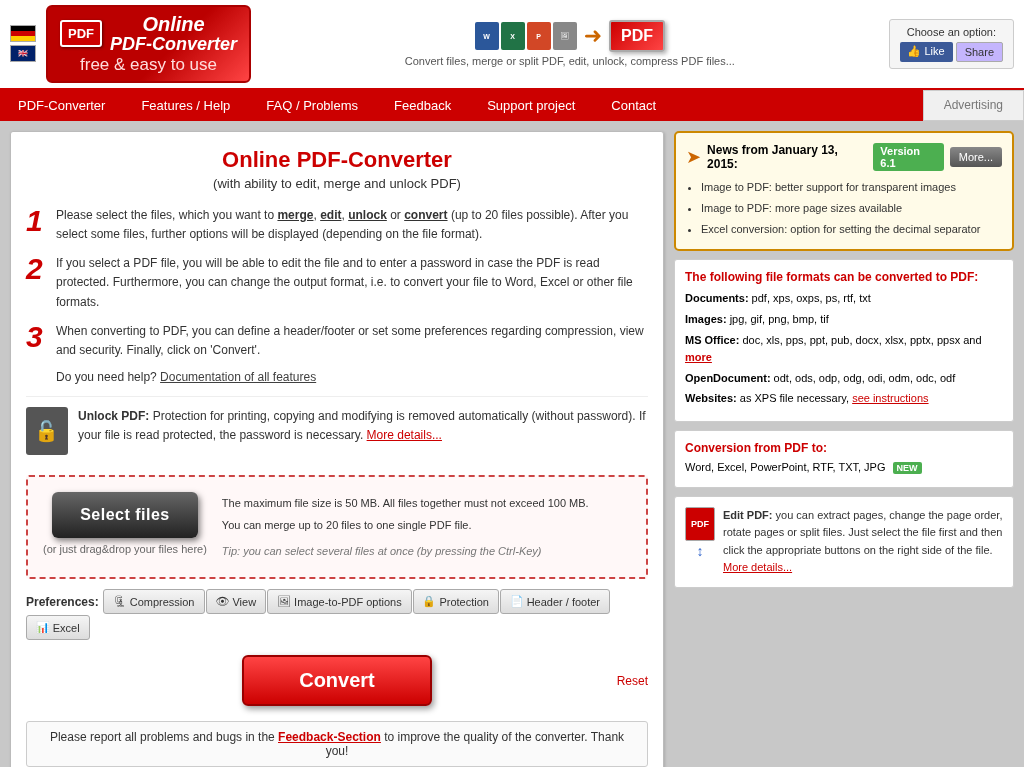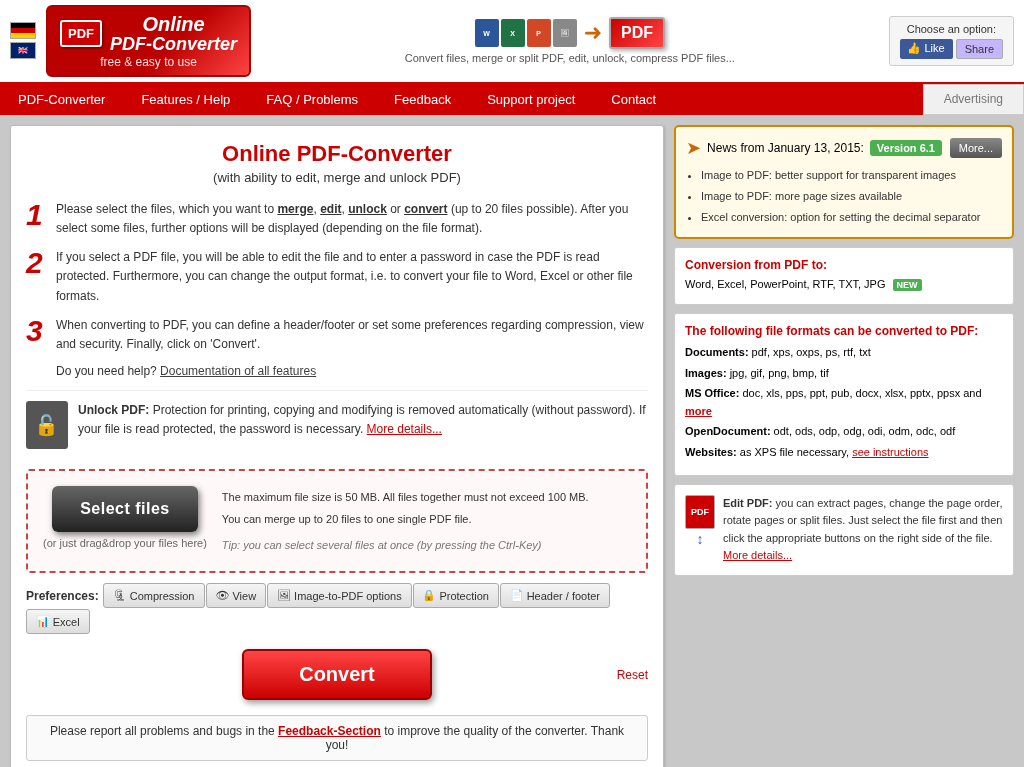--- a/index.html
+++ b/index.html
@@ -21,21 +21,21 @@
   </div>
 
   <div style="background:linear-gradient(135deg, #b00 60%, #ff4444); border-radius:6px; padding:6px 12px; color:white; text-align:center; min-width:200px; margin-right:10px; border:2px solid #aa0000;">
     <div style="display:flex; align-items:center; gap:8px; justify-content:center;">
       <div style="background:#cc0000; border:2px solid white; color:white; font-weight:bold; font-size:13px; padding:4px 6px; border-radius:3px; box-shadow:1px 1px 3px rgba(0,0,0,0.5);">PDF</div>
       <div>
         <div style="font-size:20px; font-weight:bold; font-style:italic; line-height:1.1;">Online</div>
         <div style="font-size:18px; font-weight:bold; font-style:italic; line-height:1.1;">PDF-Converter</div>
       </div>
     </div>
-    <div style="font-size:12px; color:#ffdddd;">free &amp; easy to use</div>
+    <div style="font-size:17px; color:#ffdddd;">free &amp; easy to use</div>
   </div>
 
   <div style="flex:1; display:flex; flex-direction:column; align-items:center; justify-content:center;">
     <div style="display:flex; align-items:center; gap:4px; margin-bottom:3px;">
       <div style="display:flex; gap:2px;">
         <div style="width:24px; height:28px; background:#2b579a; border-radius:2px; display:flex; align-items:center; justify-content:center; color:white; font-size:7px; font-weight:bold;">W</div>
         <div style="width:24px; height:28px; background:#217346; border-radius:2px; display:flex; align-items:center; justify-content:center; color:white; font-size:7px; font-weight:bold;">X</div>
         <div style="width:24px; height:28px; background:#d24726; border-radius:2px; display:flex; align-items:center; justify-content:center; color:white; font-size:7px; font-weight:bold;">P</div>
         <div style="width:24px; height:28px; background:#888; border-radius:2px; display:flex; align-items:center; justify-content:center; color:white; font-size:7px;">🖼</div>
       </div>
@@ -149,46 +149,46 @@
       <span>Please report all problems and bugs in the</span> <a href="#" style="color:#cc0000; font-weight:bold;"><u>Feedback-Section</u></a> <span>to improve the quality of the converter. Thank you!</span>
     </div>
 
   </div>
 
   <div style="width:340px; display:flex; flex-direction:column; gap:8px;">
 
     <div style="background:#fffbe8; border:2px solid #cc8800; border-radius:5px; padding:10px;">
       <div style="display:flex; align-items:center; gap:6px; margin-bottom:6px;">
         <span style="color:#cc6600; font-size:18px;">➤</span>
-        <span style="font-weight:normal; font-size:12px;">News from January 13, 2015:</span>
+        <span style="font-weight:bold; font-size:12px;">News from January 13, 2015:</span>
         <span style="background:#4caf50; color:white; padding:2px 7px; font-size:11px; border-radius:3px; font-weight:bold;">Version 6.1</span>
         <button style="background:linear-gradient(180deg,#888,#555); color:white; border:none; padding:4px 9px; font-size:11px; border-radius:3px; cursor:pointer; margin-left:auto;">More...</button>
       </div>
       <ul style="font-size:11px; color:#333; line-height:1.9; padding-left:15px; list-style:disc;">
         <li>Image to PDF: better support for transparent images</li>
         <li>Image to PDF: more page sizes available</li>
         <li>Excel conversion: option for setting the decimal separator</li>
       </ul>
     </div>
 
     <div style="background:white; border:1px solid #ccc; border-radius:3px; padding:10px; font-size:11px;">
-      <div style="color:#cc0000; font-weight:bold; font-size:12px; margin-bottom:4px;">Conversion from PDF to:</div>
-      <div style="line-height:1.6;">
-        <span>Word, Excel, PowerPoint, RTF, TXT, JPG</span>
-        <span style="background:#4caf50; color:white; font-size:9px; padding:1px 4px; border-radius:2px; font-weight:bold; margin-left:4px; vertical-align:middle;">NEW</span>
-      </div>
-    </div>
-
-    <div style="background:white; border:1px solid #ccc; border-radius:3px; padding:10px; font-size:11px;">
       <div style="color:#cc0000; font-weight:bold; font-size:12px; margin-bottom:6px;">The following file formats can be converted to PDF:</div>
       <div style="margin-bottom:3px; line-height:1.6;"><strong>Documents:</strong> pdf, xps, oxps, ps, rtf, txt</div>
       <div style="margin-bottom:3px; line-height:1.6;"><strong>Images:</strong> jpg, gif, png, bmp, tif</div>
       <div style="margin-bottom:3px; line-height:1.6;"><strong>MS Office:</strong> doc, xls, pps, ppt, pub, docx, xlsx, pptx, ppsx and <a href="#" style="color:#cc0000; font-weight:bold;">more</a></div>
       <div style="margin-bottom:3px; line-height:1.6;"><strong>OpenDocument:</strong> odt, ods, odp, odg, odi, odm, odc, odf</div>
       <div style="margin-bottom:3px; line-height:1.6;"><strong>Websites:</strong> as XPS file necessary, <a href="#" style="color:#cc0000; text-decoration:underline;">see instructions</a></div>
+    </div>
+
+    <div style="background:white; border:1px solid #ccc; border-radius:3px; padding:10px; font-size:11px;">
+      <div style="color:#cc0000; font-weight:bold; font-size:12px; margin-bottom:4px;">Conversion from PDF to:</div>
+      <div style="line-height:1.6;">
+        <span>Word, Excel, PowerPoint, RTF, TXT, JPG</span>
+        <span style="background:#4caf50; color:white; font-size:9px; padding:1px 4px; border-radius:2px; font-weight:bold; margin-left:4px; vertical-align:middle;">NEW</span>
+      </div>
     </div>
 
     <div style="background:white; border:1px solid #ccc; border-radius:3px; padding:10px; font-size:11px; display:flex; gap:8px;">
       <div style="display:flex; flex-direction:column; align-items:center; gap:2px; flex-shrink:0;">
         <div style="width:30px; height:34px; background:#cc0000; border-radius:2px; display:flex; align-items:center; justify-content:center; color:white; font-size:9px; font-weight:bold; border:1px solid #aaa;">PDF</div>
         <div style="color:#3366cc; font-size:14px;">↕</div>
       </div>
       <p style="font-size:11px; color:#333; line-height:1.6;">
         <strong>Edit PDF:</strong> <span>you can extract pages, change the page order, rotate pages or split files. Just select the file first and then click the appropriate buttons on the right side of the file.</span> <a href="#" style="color:#cc0000; text-decoration:underline;">More details...</a>
       </p>

